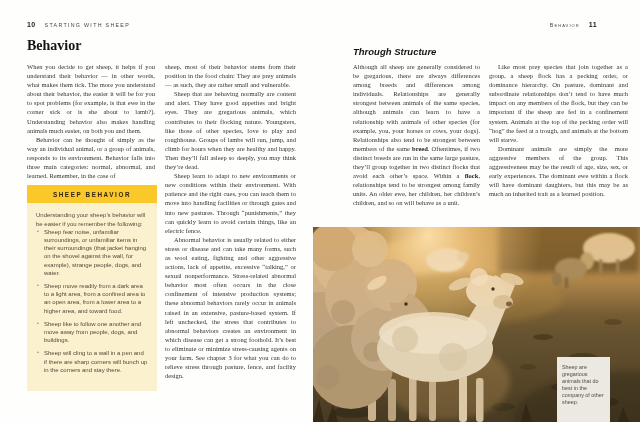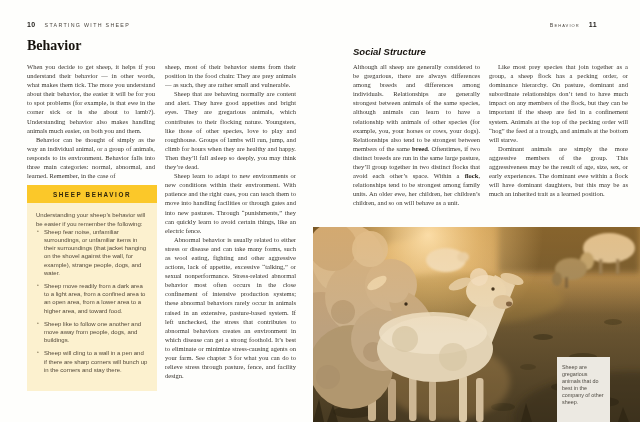--- a/index.html
+++ b/index.html
@@ -109,21 +109,21 @@
     </div>
   </div>
 </div>
 
 <div class="page" id="right-page">
   <div class="running-head">
     <span class="head-label sc">Behavior</span>
     <span class="folio">11</span>
   </div>
 
-  <div class="section-title">Social Structure</div>
+  <div class="section-title">Through Structure</div>
 
   <div class="cols">
     <div class="col" id="rp-col1">
       <p><span>Although all sheep are generally considered to be gregarious, there are always differences among breeds and differences among individuals. Relationships are generally strongest between animals of the same species, although animals can learn to have a relationship with animals of other species (for example, you, your horses or cows, your dogs). Relationships also tend to be strongest between members of the same </span><span class="bold-term">breed</span><span>. Oftentimes, if two distinct breeds are run in the same large pasture, they’ll group together in two distinct flocks that avoid each other’s space. Within a </span><span class="bold-term">flock</span><span>, relationships tend to be strongest among family units. An older ewe, her children, her children’s children, and so on will behave as a unit.</span></p>
     </div>
     <div class="col" id="rp-col2">
       <p class="ind">Like most prey species that join together as a group, a sheep flock has a pecking order, or dominance hierarchy. On pasture, dominant and subordinate relationships don’t tend to have much impact on any members of the flock, but they can be important if the sheep are fed in a confinement system. Animals at the top of the pecking order will “hog” the feed at a trough, and animals at the bottom will starve.</p>
       <p class="ind">Dominant animals are simply the more aggressive members of the group. This aggressiveness may be the result of age, size, sex, or early experiences. The dominant ewe within a flock will have dominant daughters, but this may be as much an inherited trait as a learned position.</p>
     </div>
   </div>

